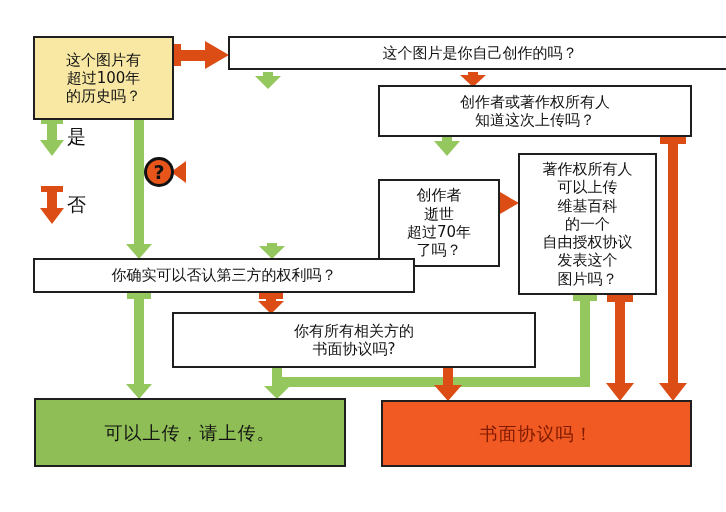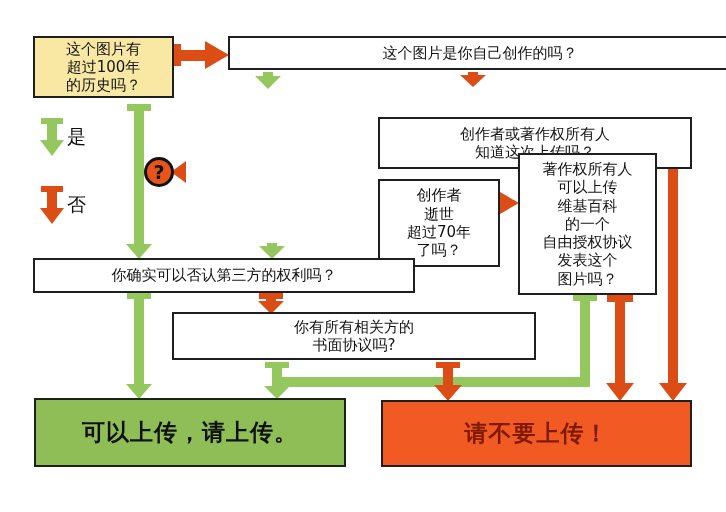--- a/index.html
+++ b/index.html
@@ -5,21 +5,21 @@
   html,body{margin:0;padding:0;background:#ffffff;}
   #canvas{
     position:relative;width:726px;height:512px;background:#ffffff;
     font-family:"DejaVu Sans", sans-serif;color:#111;overflow:hidden;
   }
   .box{
     position:absolute;border:2px solid #1f1f1f;background:#ffffff;
     display:flex;align-items:center;justify-content:center;text-align:center;
     white-space:pre-line;box-sizing:border-box;line-height:1.22;font-size:15px;
   }
-  .result{font-size:23px;letter-spacing:1px;font-weight:bold;}
+  .result{font-size:18px;letter-spacing:1px;}
   #arrows{position:absolute;left:0;top:0;width:726px;height:512px;}
   .legend-label{position:absolute;font-size:19px;color:#111;}
   #qmark{
     position:absolute;left:144px;top:157px;width:30px;height:30px;border-radius:50%;
     border:3px solid #111;box-sizing:border-box;display:flex;align-items:center;justify-content:center;
     font-weight:bold;font-size:19px;color:#111;
   }
 </style>
 </head>
 <body>
@@ -125,47 +125,47 @@
     <g>
       <rect class="c-red" x="436" y="362" width="24" height="6" fill="#dc4d15"></rect>
       <rect class="c-red" x="443" y="362" width="10" height="24" fill="#dc4d15"></rect>
       <polygon class="c-red" points="434,385 462,385 448,401" fill="#dc4d15"></polygon>
     </g>
   </svg>
 
   <div class="legend-label" style="left:67px;top:124px;">是</div>
   <div class="legend-label" style="left:67px;top:192px;">否</div>
 
-  <div class="box" style="left: 33px; top: 36px; width: 141px; height: 62px; background: rgb(248, 232, 164);">这个图片有
+  <div class="box" style="left: 33px; top: 36px; width: 141px; height: 84px; background: rgb(248, 232, 164);">这个图片有
 超过100年
 的历史吗？</div>
 
   <div class="box" style="left:228px;top:36px;width:504px;height:34px;">这个图片是你自己创作的吗？</div>
 
 
-  <div class="box" style="left:378px;top:85px;width:314px;height:52px;margin-top:32px;">创作者或著作权所有人
+  <div class="box" style="left:378px;top:85px;width:314px;height:52px;">创作者或著作权所有人
 知道这次上传吗？</div>
 
   <div class="box" style="left:378px;top:155px;width:122px;height:88px;margin-top:24px;">创作者
 逝世
 超过70年
 了吗？</div>
 
   <div class="box" style="left:518px;top:153px;width:139px;height:142px;">著作权所有人
 可以上传
 维基百科
 的一个
 自由授权协议
 发表这个
 图片吗？</div>
 
   <div class="box" style="left:33px;top:258px;width:382px;height:35px;">你确实可以否认第三方的权利吗？</div>
 
-  <div class="box" style="left:172px;top:312px;width:364px;height:48px;">你有所有相关方的
+  <div class="box" style="left:172px;top:312px;width:364px;height:56px;">你有所有相关方的
 书面协议吗?</div>
 
   <div class="box result" style="left: 34px; top: 398px; width: 312px; height: 69px; background: rgb(142, 190, 85);">可以上传，请上传。</div>
 
-  <div class="box result" style="left: 381px; top: 400px; width: 311px; height: 67px; background: rgb(241, 90, 34); color: rgb(127, 26, 0);">请不要上传！</div>
+  <div class="box result" style="left: 381px; top: 400px; width: 311px; height: 67px; background: rgb(241, 90, 34); color: rgb(127, 26, 0);">书面协议吗！</div>
 
   <div id="qmark" style="background: rgb(232, 85, 27);">?</div>
 
 </div>
 
 </body></html>

